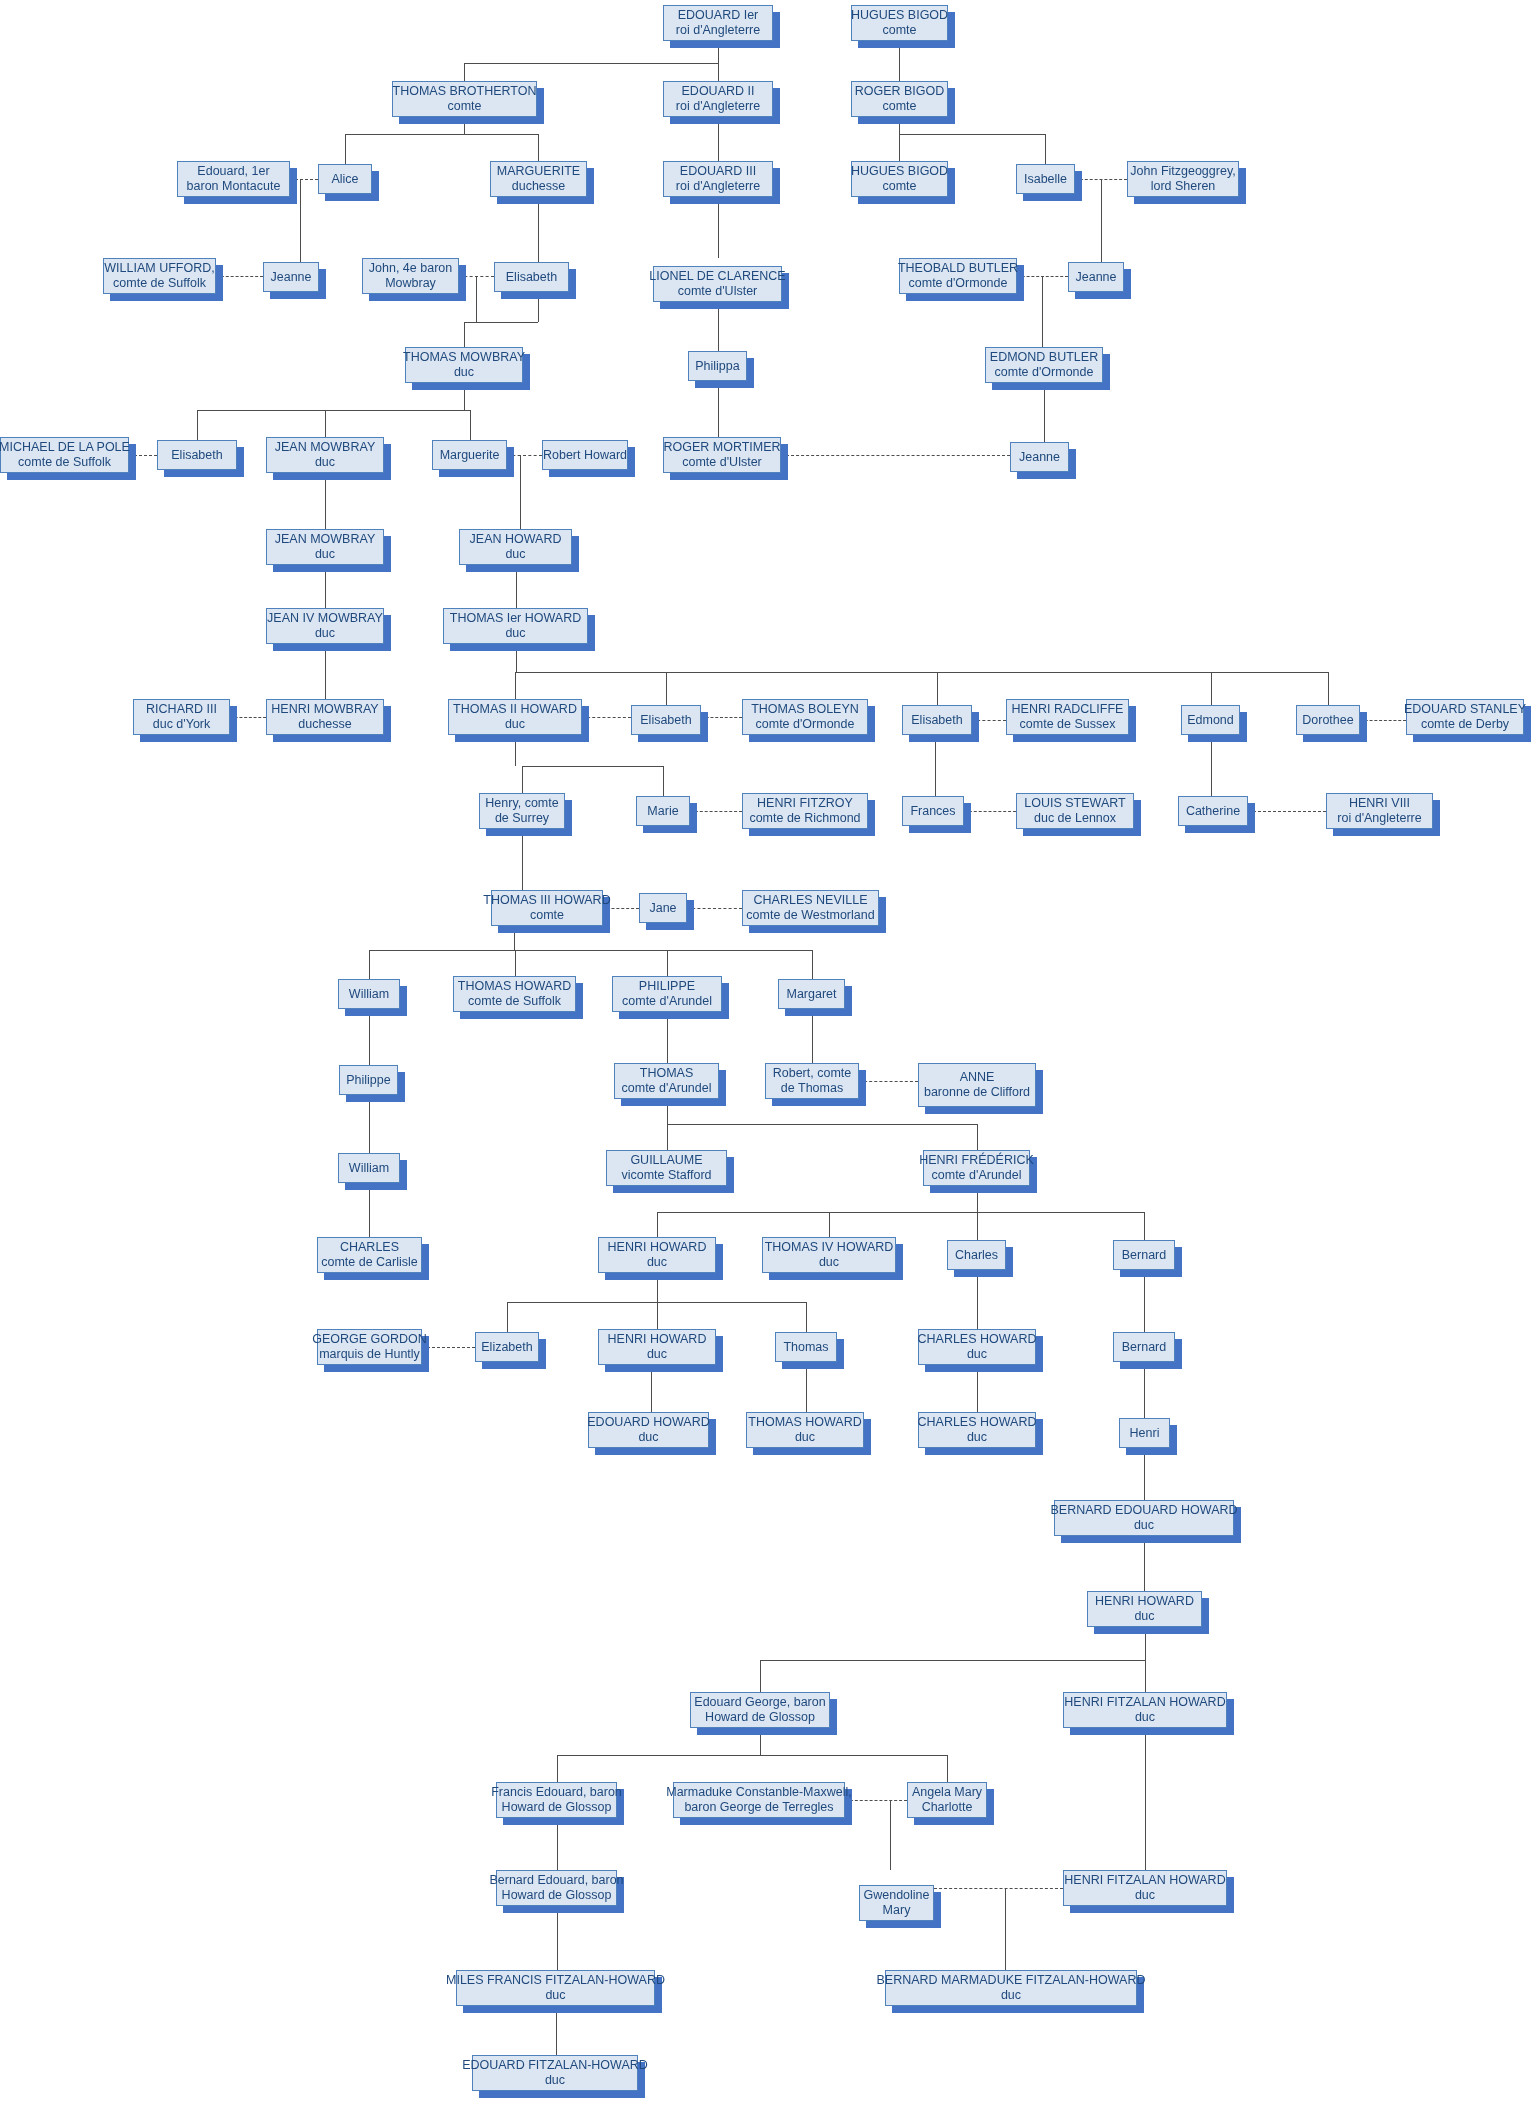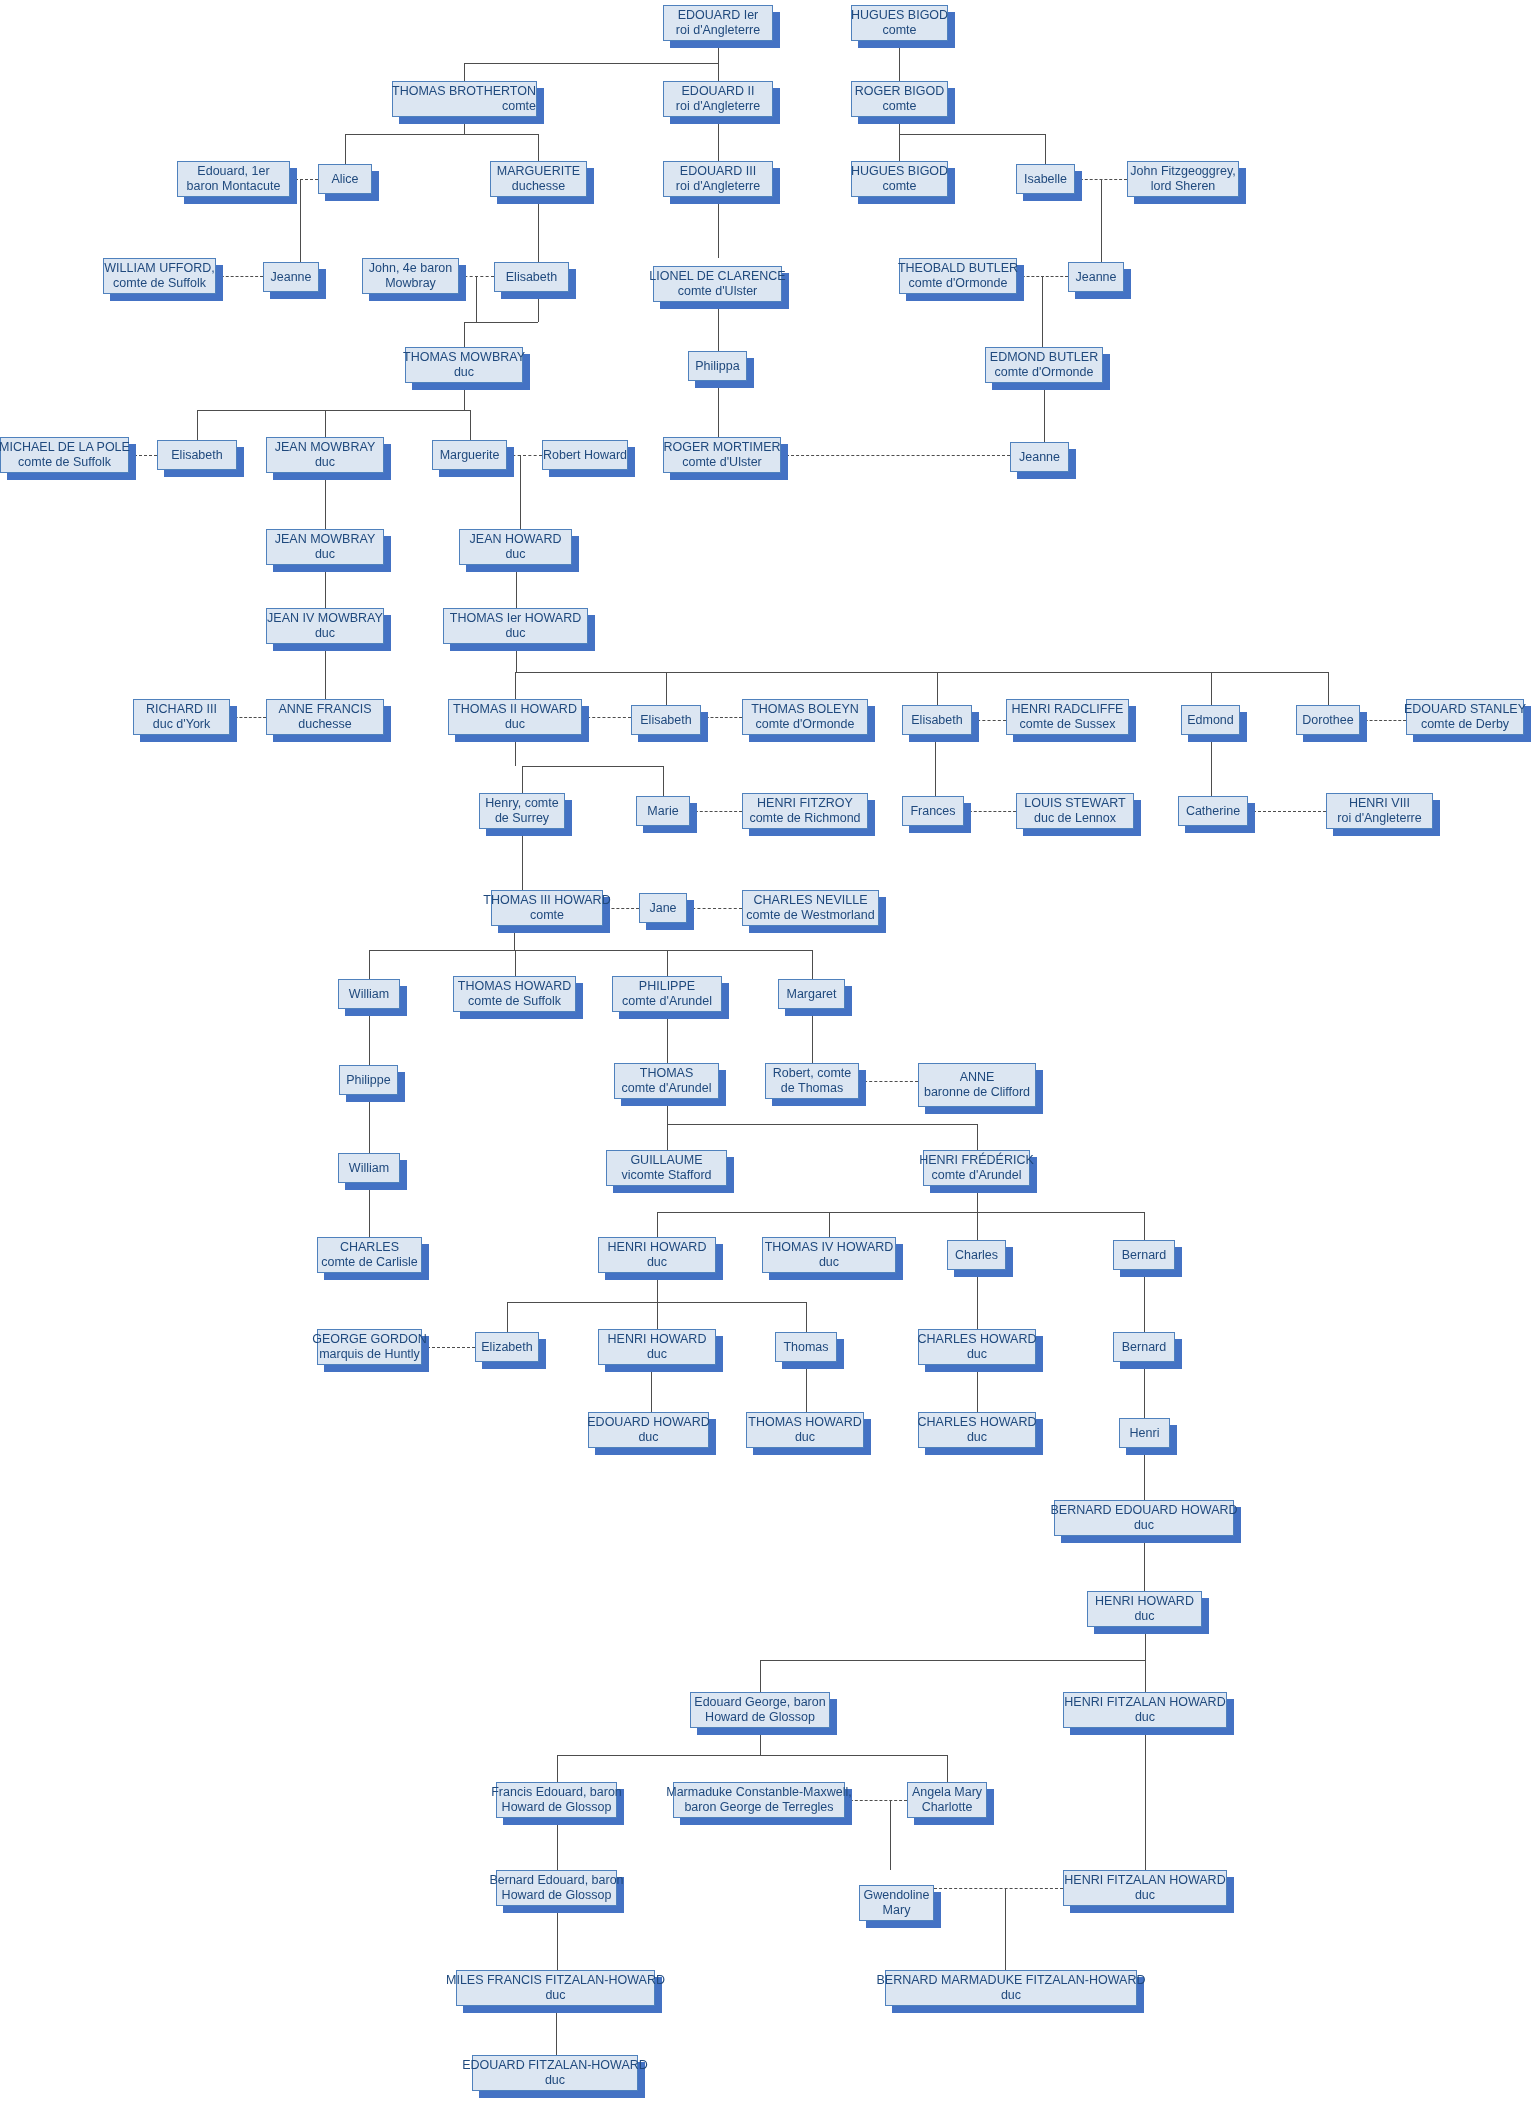--- a/index.html
+++ b/index.html
@@ -145,21 +145,21 @@
     <div class="ln h dash" style="left: 845px; top: 1800px; width: 62px;"></div>
     <div class="ln h dash" style="left: 934px; top: 1888px; width: 129px;"></div>
     <div class="node" style="left: 663px; top: 5px; width: 110px; height: 36px;">
       <div class="l1">EDOUARD Ier</div>
       <div class="l2">roi d'Angleterre</div>
     </div>
     <div class="node" style="left: 851px; top: 5px; width: 97px; height: 36px;">
       <div class="l1">HUGUES BIGOD</div>
       <div class="l2">comte</div>
     </div>
-    <div class="node" style="left: 392px; top: 81px; width: 145px; height: 36px; align-items: flex-end;">
+    <div class="node" style="left: 392px; top: 81px; width: 145px; height: 36px;">
       <div class="l1">THOMAS BROTHERTON</div>
       <div class="l2">comte</div>
     </div>
     <div class="node" style="left: 663px; top: 81px; width: 110px; height: 36px;">
       <div class="l1">EDOUARD II</div>
       <div class="l2">roi d'Angleterre</div>
     </div>
     <div class="node" style="left: 851px; top: 81px; width: 97px; height: 36px;">
       <div class="l1">ROGER BIGOD</div>
       <div class="l2">comte</div>
@@ -264,21 +264,21 @@
     </div>
     <div class="node" style="left: 443px; top: 608px; width: 145px; height: 36px;">
       <div class="l1">THOMAS Ier HOWARD</div>
       <div class="l2">duc</div>
     </div>
     <div class="node" style="left: 133px; top: 699px; width: 97px; height: 36px;">
       <div class="l1">RICHARD III</div>
       <div class="l2">duc d'York</div>
     </div>
     <div class="node" style="left: 266px; top: 699px; width: 118px; height: 36px;">
-      <div class="l1">ANNE FRANCIS</div>
+      <div class="l1">HENRI MOWBRAY</div>
       <div class="l2">duchesse</div>
     </div>
     <div class="node" style="left: 448px; top: 699px; width: 134px; height: 36px;">
       <div class="l1">THOMAS II HOWARD</div>
       <div class="l2">duc</div>
     </div>
     <div class="node" style="left: 631px; top: 705px; width: 70px; height: 30px;">
       <div class="l1">Elisabeth</div>
     </div>
     <div class="node" style="left: 742px; top: 699px; width: 126px; height: 36px;">

